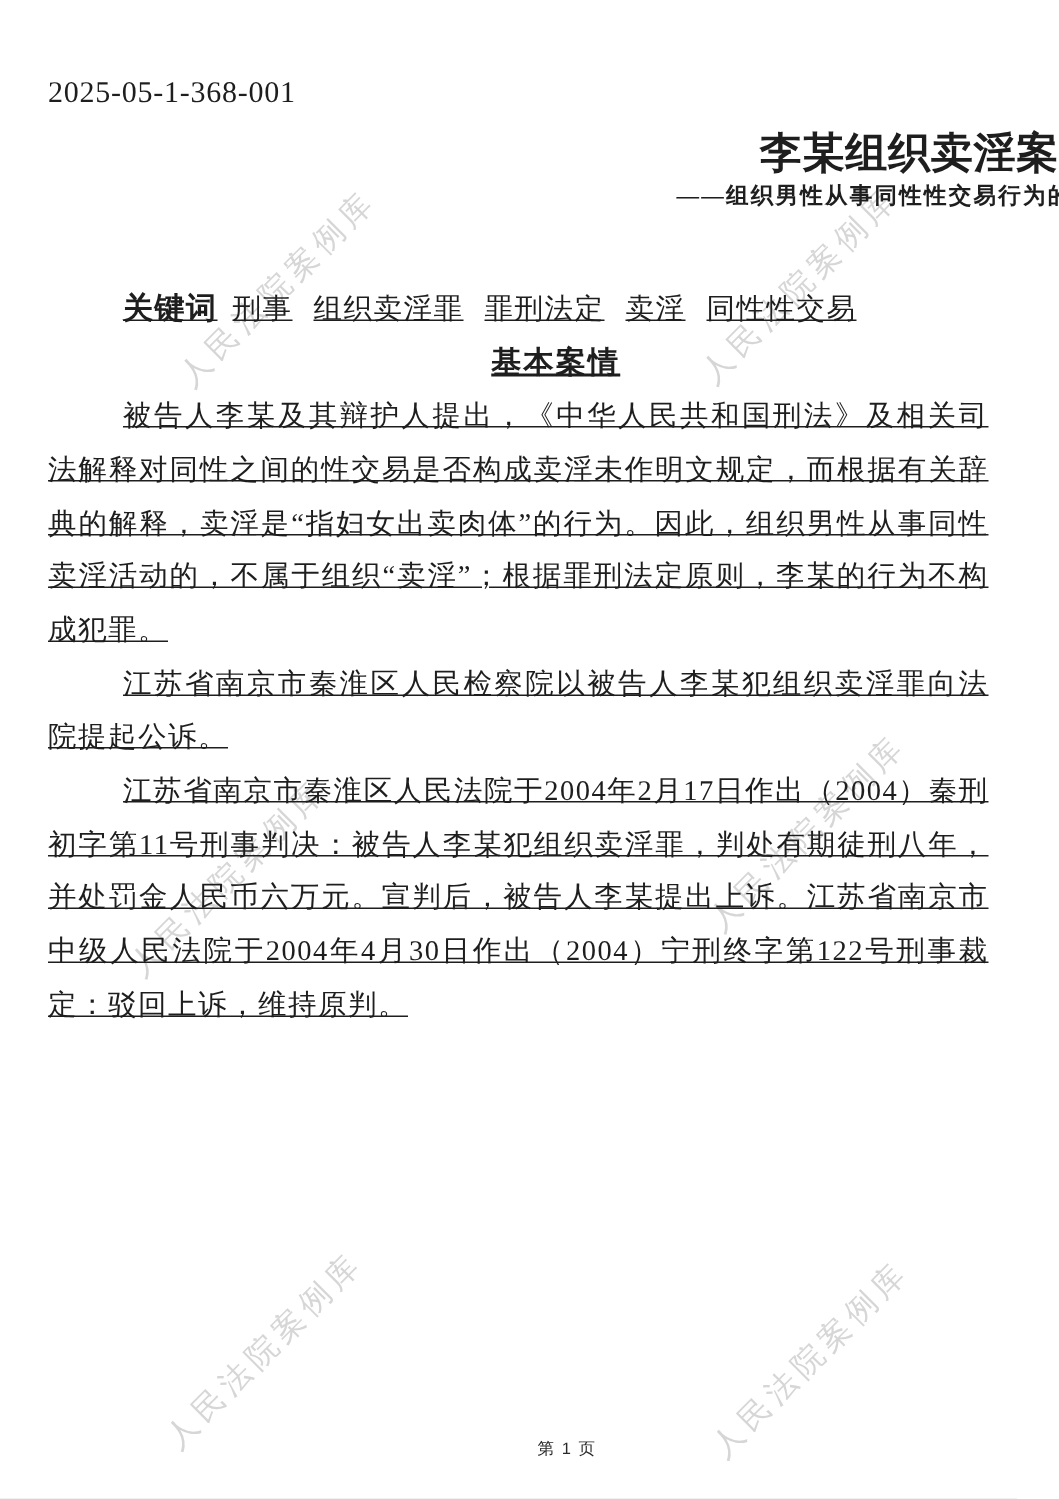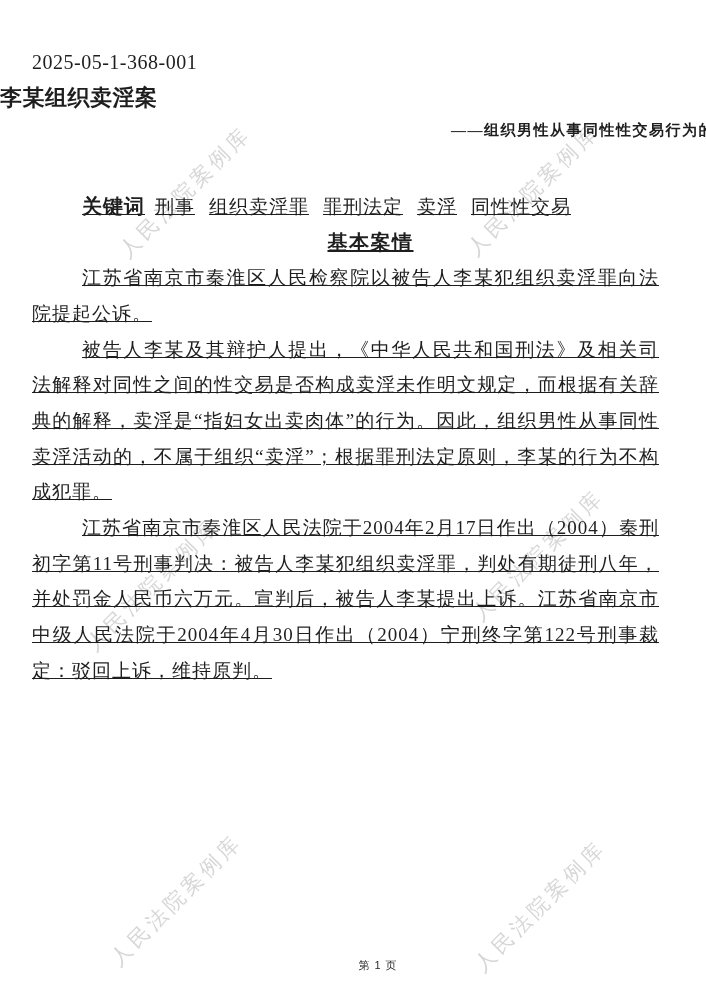--- a/index.html
+++ b/index.html
@@ -37,22 +37,22 @@
     top: 51px;
     font-size: 20px;
     letter-spacing: 0.5px;
   }
   .title {
     position: absolute;
     left: 0;
     top: 83px;
     width: 100%;
     margin: 0;
-    text-align: left;
-    font-size: 22px;
+    text-align: right;
+    font-size: 28px;
     font-weight: 700;
     letter-spacing: 0.5px;
   }
   .subtitle {
     position: absolute;
     left: 0;
     top: 121px;
     width: 100%;
     text-align: right;
     font-size: 15px;
@@ -133,22 +133,22 @@
   <h1 class="title">李某组织卖淫案</h1>
   <div class="subtitle">——组织男性从事同性性交易行为的定性</div>
 
   <div class="body-text">
 
     <div class="kw-line">
       <span class="kw-label">关键词</span><span class="kw-item">刑事</span><span class="kw-item">组织卖淫罪</span><span class="kw-item">罪刑法定</span><span class="kw-item">卖淫</span><span class="kw-item">同性性交易</span>
     </div>
 
     <h2 class="section-heading">基本案情</h2>
+    <p>被告人李某及其辩护人提出，《中华人民共和国刑法》及相关司法解释对同性之间的性交易是否构成卖淫未作明文规定，而根据有关辞典的解释，卖淫是“指妇女出卖肉体”的行为。因此，组织男性从事同性卖淫活动的，不属于组织“卖淫”；根据罪刑法定原则，李某的行为不构成犯罪。</p>
     <p>江苏省南京市秦淮区人民检察院以被告人李某犯组织卖淫罪向法院提起公诉。</p>
-    <p>被告人李某及其辩护人提出，《中华人民共和国刑法》及相关司法解释对同性之间的性交易是否构成卖淫未作明文规定，而根据有关辞典的解释，卖淫是“指妇女出卖肉体”的行为。因此，组织男性从事同性卖淫活动的，不属于组织“卖淫”；根据罪刑法定原则，李某的行为不构成犯罪。</p>
     <p>江苏省南京市秦淮区人民法院于2004年2月17日作出（2004）秦刑初字第11号刑事判决：被告人李某犯组织卖淫罪，判处有期徒刑八年，并处罚金人民币六万元。宣判后，被告人李某提出上诉。江苏省南京市中级人民法院于2004年4月30日作出（2004）宁刑终字第122号刑事裁定：驳回上诉，维持原判。</p>
 
 
   </div>
 
   <div class="footer">第 1 页</div>
 
 </div>
 
 </body></html>

